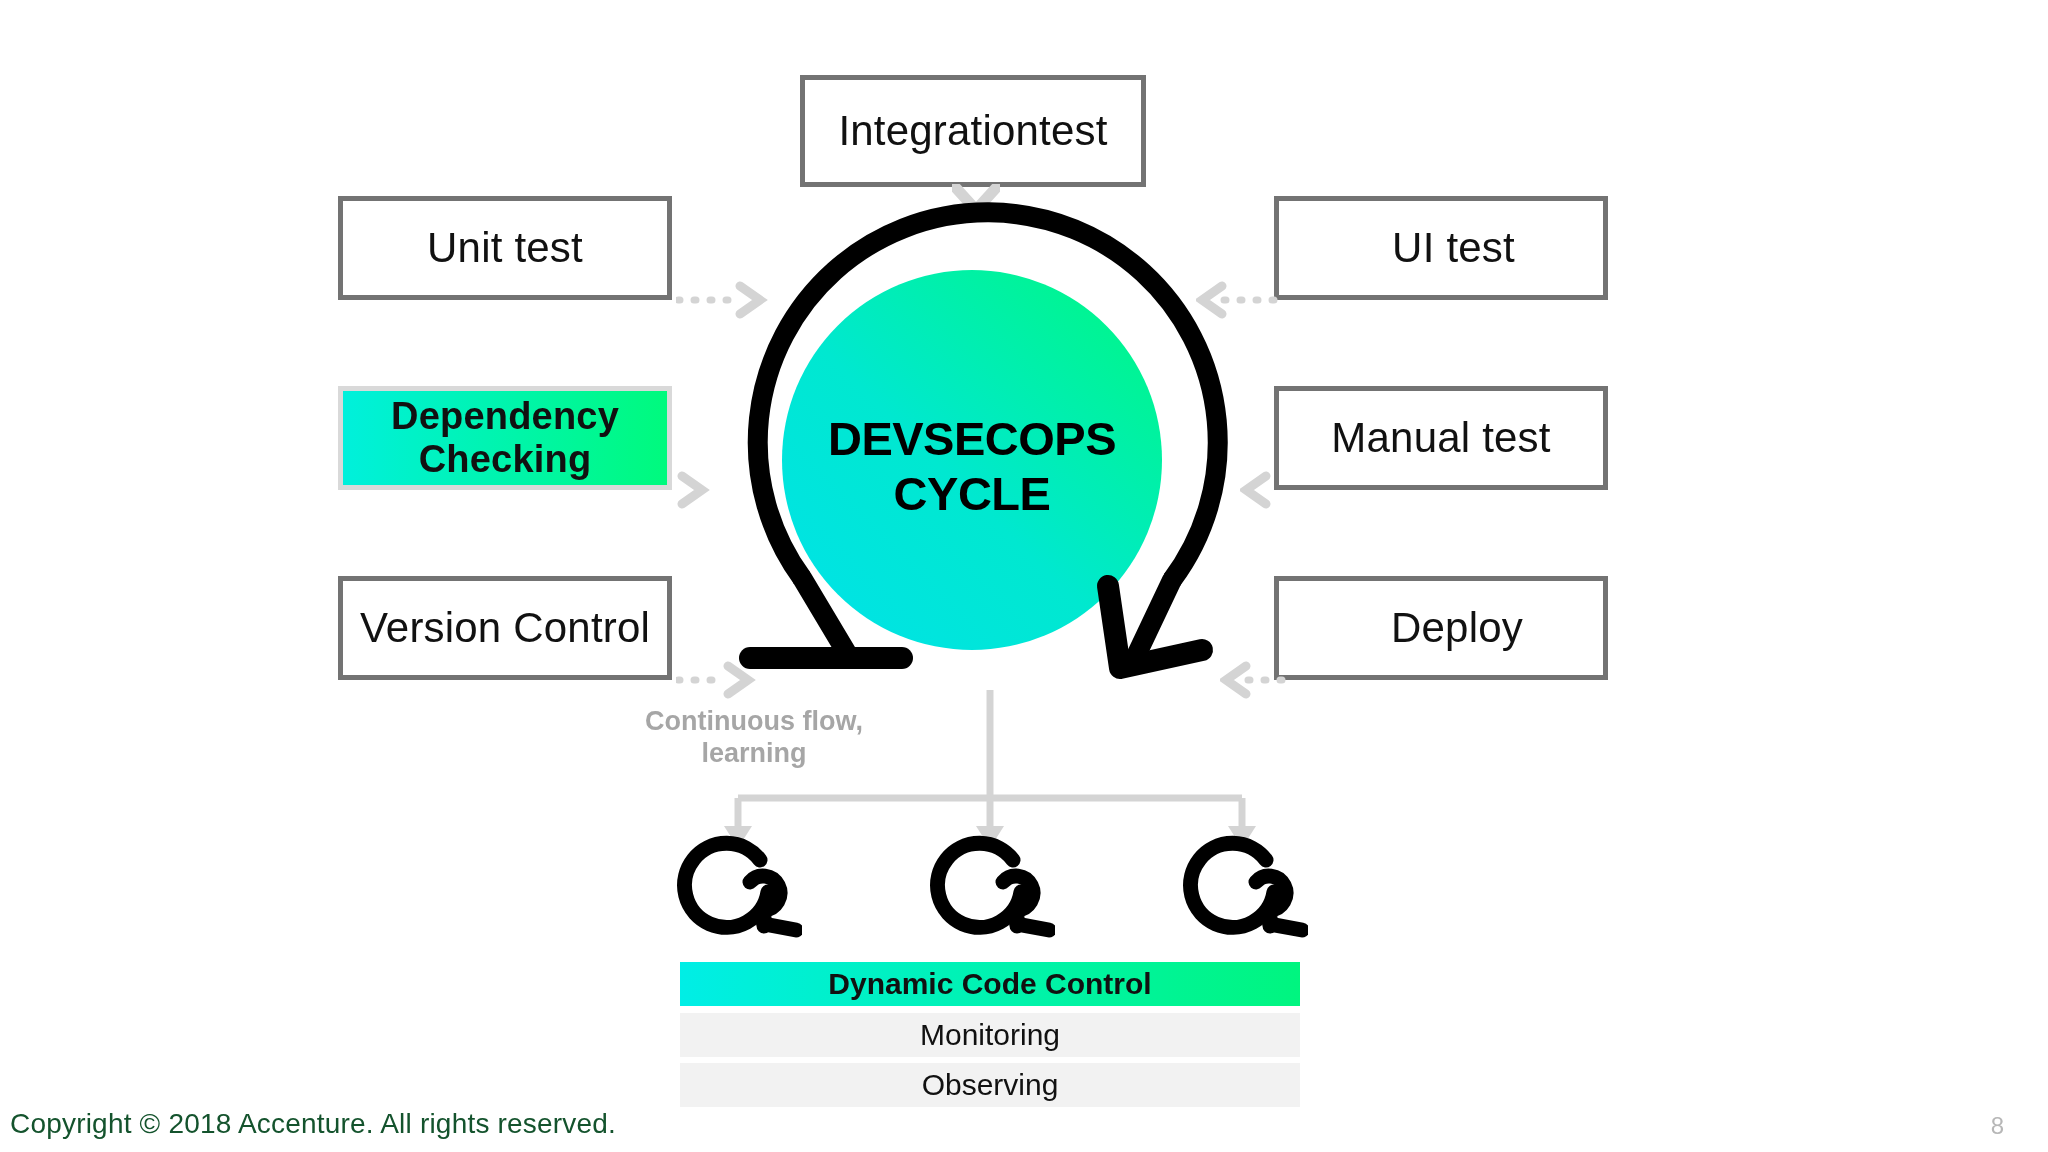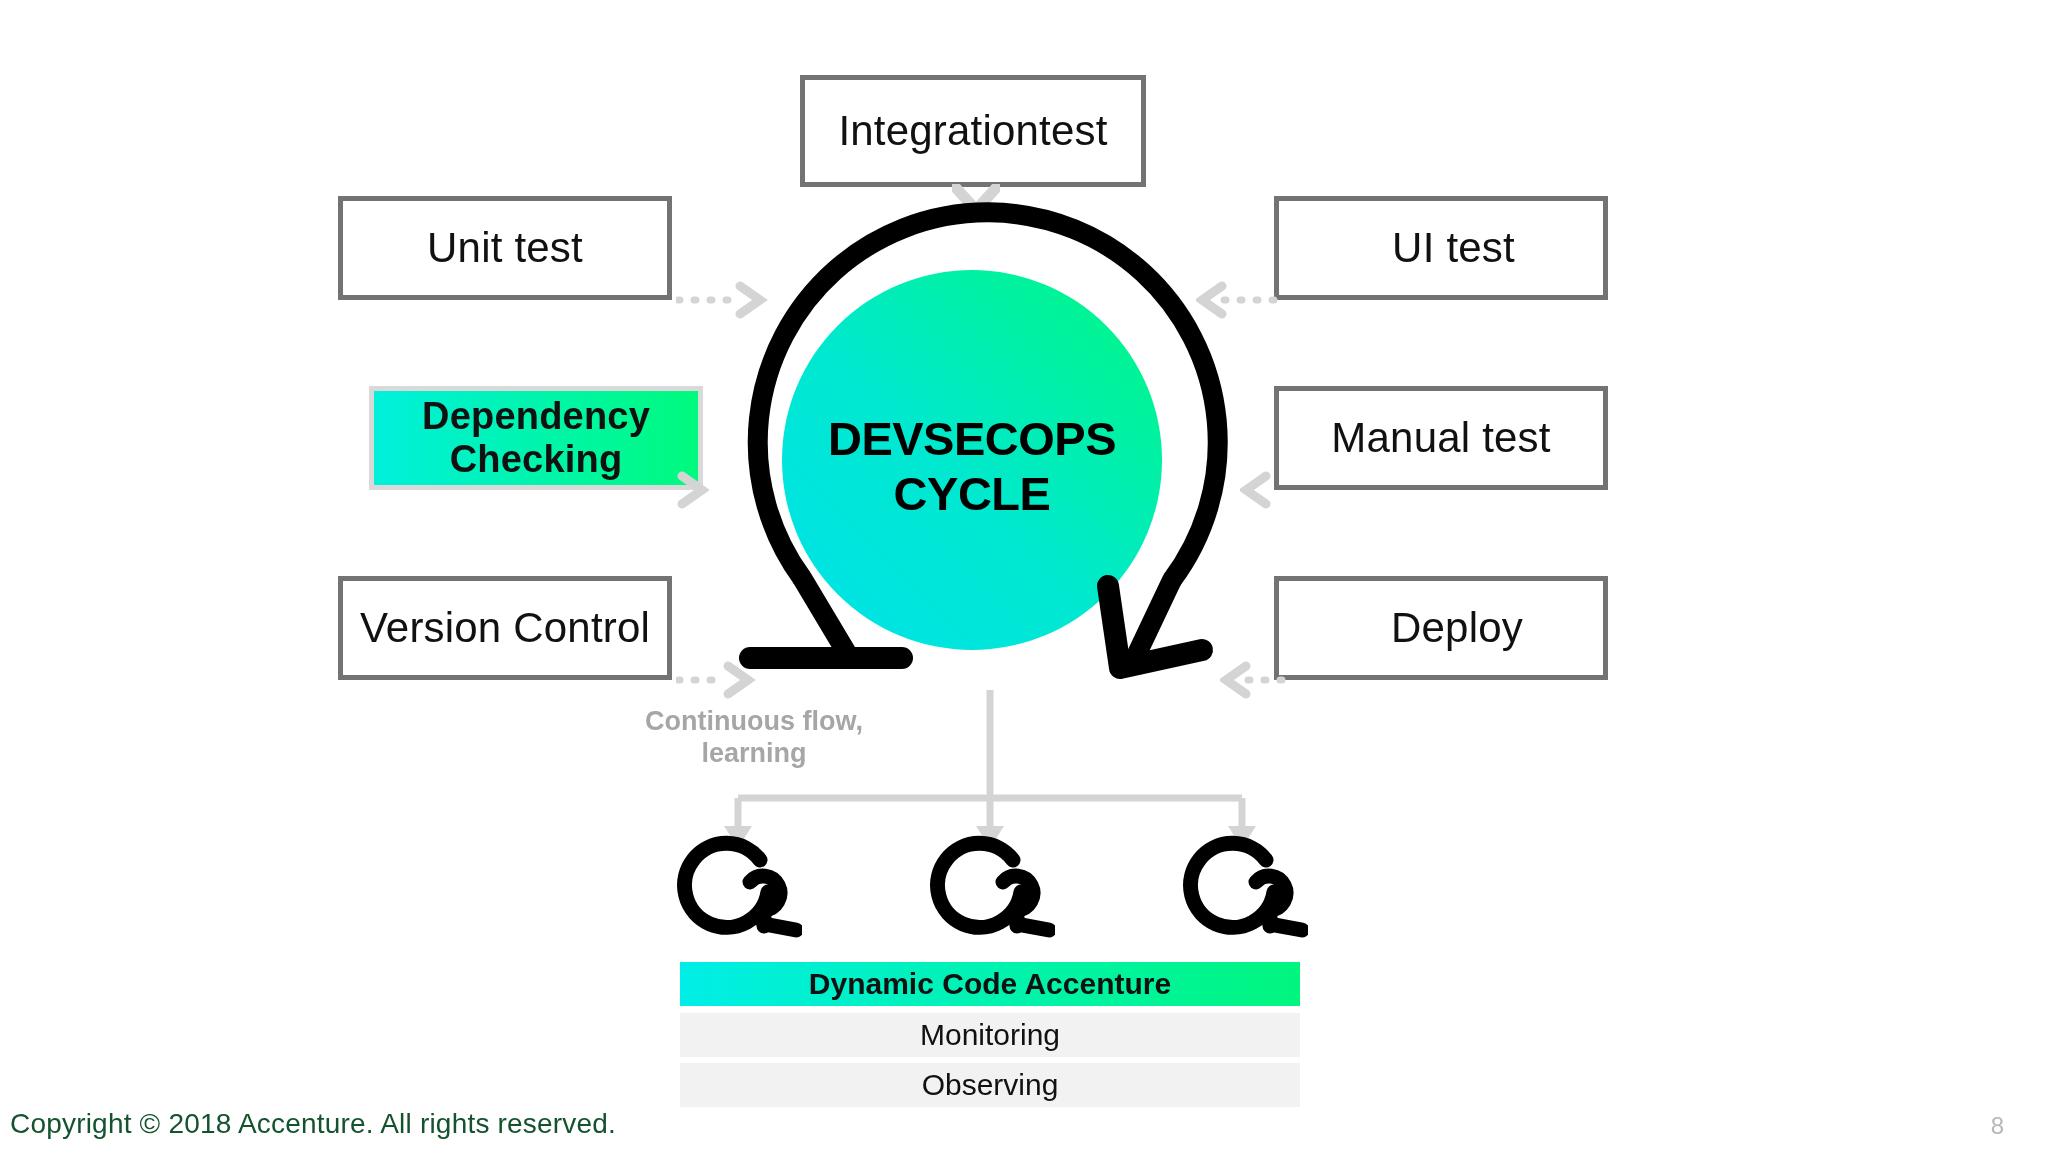--- a/index.html
+++ b/index.html
@@ -40,21 +40,21 @@
     background: linear-gradient(90deg, #00f0dc 0%, #00f5a8 55%, #00fa7d 100%);
     font-weight: 700;
     font-size: 38px;
   }
 
   
   #box-integration { left: 800px;  top: 75px;  width: 346px; height: 112px; }
 
   
   #box-unit       { left: 338px; top: 196px; width: 334px; height: 104px; }
-  #box-dependency { left: 338px; top: 386px; width: 334px; height: 104px; margin-left: 31px; }
+  #box-dependency { left: 338px; top: 386px; width: 334px; height: 104px; }
   #box-version    { left: 338px; top: 576px; width: 334px; height: 104px; }
 
   
   #box-ui     { left: 1274px; top: 196px; width: 334px; height: 104px; padding-left: 25px; }
   #box-manual { left: 1274px; top: 386px; width: 334px; height: 104px; }
   #box-deploy { left: 1274px; top: 576px; width: 334px; height: 104px; padding-left: 32px; }
 
   
   #cycle-wrap {
     position: absolute;
@@ -279,21 +279,21 @@
     <path d="M92 94 L124 100" fill="none" stroke="#000000" stroke-width="15" stroke-linecap="round"></path>
   </svg>
 
   <svg class="loop-icon" id="loop-3" viewBox="0 0 130 110">
     <path d="M88 30 A42 42 0 1 0 96 62" fill="none" stroke="#000000" stroke-width="15" stroke-linecap="round"></path>
     <path d="M78 52 A17 17 0 1 1 92 80 L92 96" fill="none" stroke="#000000" stroke-width="15" stroke-linecap="round"></path>
     <path d="M92 94 L124 100" fill="none" stroke="#000000" stroke-width="15" stroke-linecap="round"></path>
   </svg>
 
   <div class="bar accent" id="bar-1">
-    <span>Dynamic Code Accenture</span>
+    <span>Dynamic Code Control</span>
   </div>
   <div class="bar plain" id="bar-2">
     <span>Monitoring</span>
   </div>
   <div class="bar plain" id="bar-3">
     <span>Observing</span>
   </div>
 
   <div id="footer-copyright">Copyright © 2018 Accenture. All rights reserved.</div>
   <div id="footer-page">8</div>

